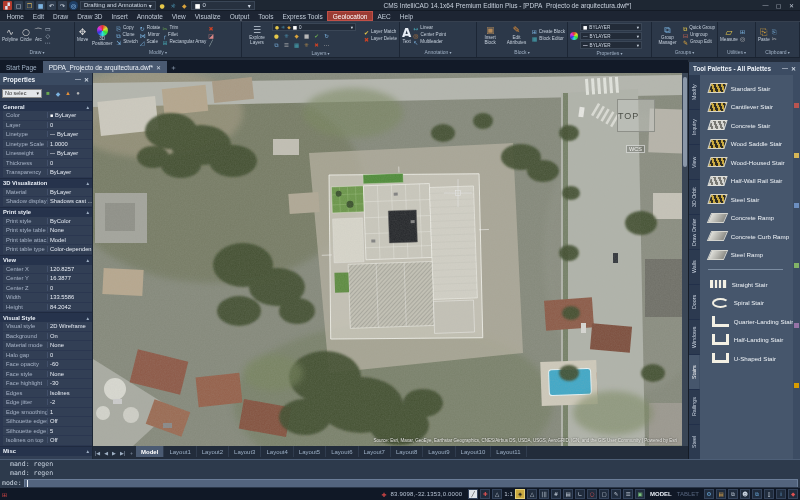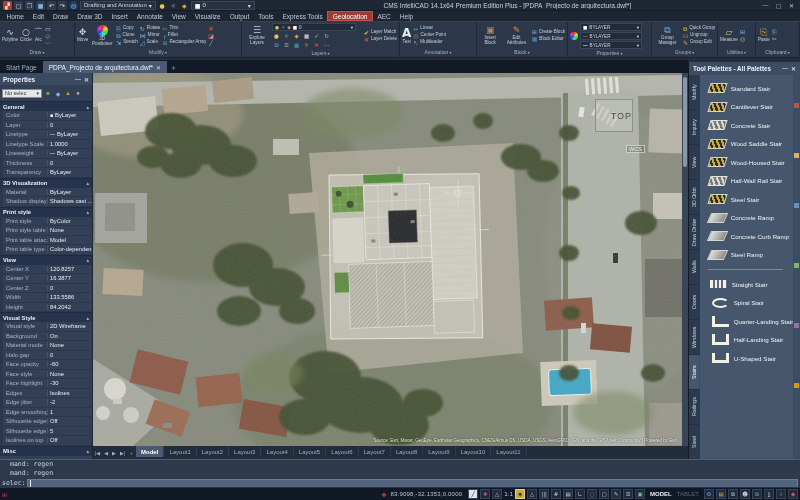--- a/index.html
+++ b/index.html
@@ -74,21 +74,21 @@
   .psec-h i{margin-left:auto;font-style:normal;font-size:5px;color:#9fb0c4}
   .psec-h i::before{content:"▴"}
   .prow{height:9.5px;display:flex;align-items:center;border-bottom:1px solid #2b3750;border-left:3px solid #2b3750}
   .plab{flex:0 0 44px;padding-left:3px;color:#a8b4c8;white-space:nowrap;overflow:hidden}
   .pval{flex:1;display:flex;align-items:center;color:#e8edf5;border-left:1px solid #42506b;padding-left:2px;white-space:nowrap;overflow:hidden}
   .pfx{font-style:normal;color:#fff;margin-right:2px;font-size:5px}
   .pfx:empty{display:none}
 
   
   .viewport{position:absolute;left:93px;top:15px;width:589px;height:373px;background:#85897b;overflow:hidden}
-  .vp-top{position:absolute;left:502px;top:26px;width:38px;height:33px;background:rgba(195,197,192,.55);border:1px solid #8e9089;color:#4c4f48;font-size:9px;display:flex;align-items:center;justify-content:flex-end;letter-spacing:1px}
+  .vp-top{position:absolute;left:524px;top:26px;width:38px;height:33px;background:rgba(195,197,192,.55);border:1px solid #8e9089;color:#4c4f48;font-size:9px;display:flex;align-items:center;justify-content:flex-start;letter-spacing:1px}
   .vp-wcs{position:absolute;left:533px;top:72px;font-size:5.5px;color:#f2f2ee;border:1px solid rgba(255,255,255,.55);background:rgba(90,92,88,.35);padding:0 2px}
   .vp-attr{position:absolute;right:5px;bottom:3px;font-size:4.5px;color:#f4f4f0;text-shadow:0 0 2px #000;white-space:nowrap;opacity:.95}
   .v-scroll{position:absolute;left:682px;top:15px;width:6px;height:373px;background:#3a4656}
   .v-thumb{position:absolute;left:1px;top:4px;width:4px;height:90px;background:#8a97a8;border-radius:2px}
 
   
   .laybar{position:absolute;left:93px;top:388px;width:595px;height:13px;background:#222c3b;display:flex;align-items:center;font-size:6px;color:#9db0c6}
   .lnav{padding:0 2px;font-size:5px;color:#9fb0c4}
   .ltab{padding:0 5px;height:11px;display:flex;align-items:center;border-right:1px solid #303c4e;white-space:nowrap}
   .ltab.active{background:#4a5a72;color:#fff;font-weight:bold}
@@ -1007,21 +1007,21 @@
       </div>
     </div>
 
     <div class="cmd">
       <div class="cmd-hist">
 
       <div>mand: regen</div>
           <div>mand: regen</div>
         </div>
       <div class="cmd-in">
-        <span>selec:</span>
+        <span>mode:</span>
         <span class="cmd-box">
             <span class="caret"></span>
           </span>
       </div>
     </div>
 
     <div class="status">
       <span class="corner-red g">⊞</span>
       <span style="flex:1"></span>
       <span class="corner-red g">✚</span>

